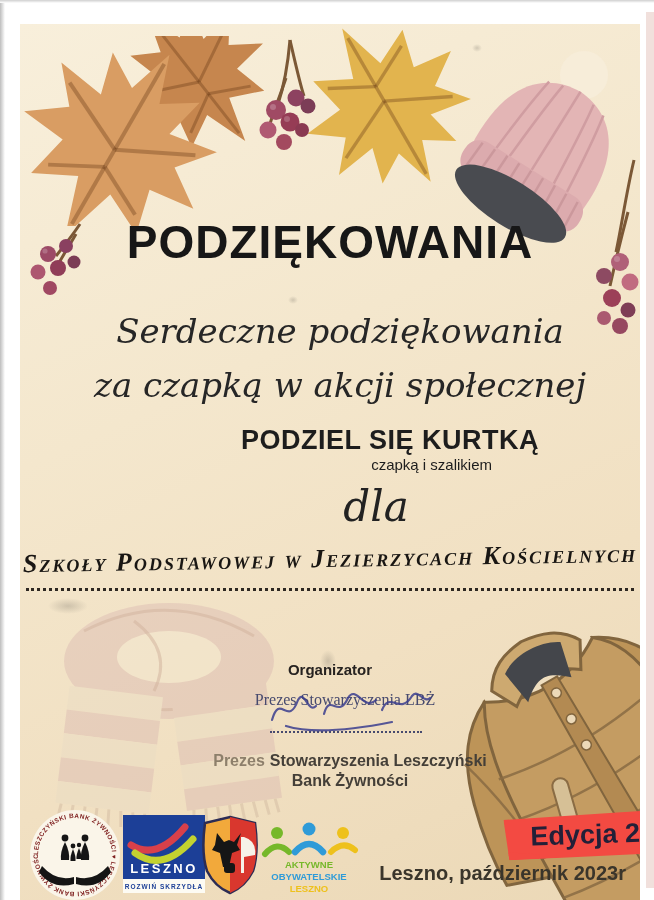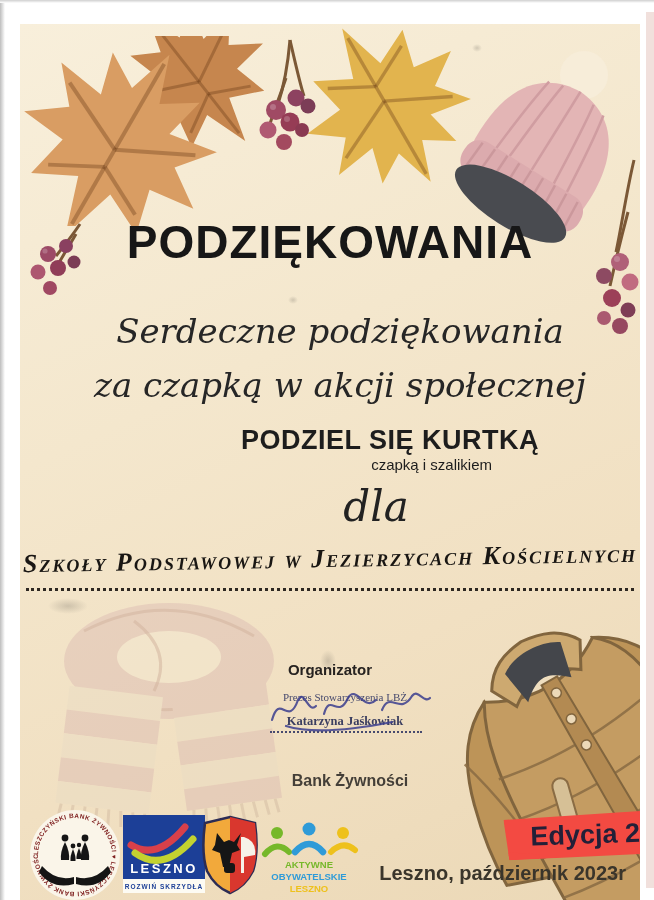--- a/index.html
+++ b/index.html
@@ -50,21 +50,21 @@
     left:2px;top:520px;width:616px;text-align:center;
     font-family:"Liberation Serif", serif;font-style:italic;font-weight:700;
     font-variant:small-caps;font-size:26px;letter-spacing:2px;color:#191613;
     transform:rotate(-1deg);z-index:4;
   }
   .dotline-recipient{left:6px;top:534px;width:608px;height:30px;
     border-bottom:3px dotted #2e2822;z-index:3;}
   .organizer-heading{left:210px;top:637px;width:200px;text-align:center;
     font-weight:700;font-size:15px;color:#262220;}
   .stamp-role{left:175px;top:667px;width:300px;text-align:center;
-    font-family:"Liberation Serif", serif;font-size:11px;color:#474a6e;}
+    font-family:"Liberation Serif", serif;font-size:16px;color:#474a6e;}
   .stamp-name{left:175px;top:690px;width:300px;text-align:center;
     font-family:"Liberation Serif", serif;font-weight:700;font-size:12.5px;color:#3b3e60;}
   .dotline-stamp{left:250px;top:689px;width:152px;height:18px;
     border-bottom:2px dotted #474a6e;}
   .org-line{left:130px;width:400px;text-align:center;
     font-weight:600;font-size:16px;color:#443f38;}
   .org-line.l1{top:728px;}
   .org-line.l2{top:748px;}
   .org-prefix{color:#8d7f6b;margin-right:5px;}
   .badge{
@@ -265,30 +265,32 @@
       <path d="M 146,80 L 164,80 L 168,330 L 144,330 Z" fill="#b38a52" stroke="#81653e" stroke-width="2"></path>
       <rect x="98" y="168" width="16" height="64" rx="8" fill="#d6c096" stroke="#8a6c44" stroke-width="2" transform="rotate(14 106 200)"></rect>
       <circle cx="155" cy="94" r="5" fill="#ecd9b8" stroke="#81653e" stroke-width="1.5"></circle>
       <circle cx="155" cy="124" r="5" fill="#ecd9b8" stroke="#81653e" stroke-width="1.5"></circle>
       <circle cx="155" cy="154" r="5" fill="#ecd9b8" stroke="#81653e" stroke-width="1.5"></circle>
     </g>
   </svg>
 
   <div class="abs organizer-heading">Organizator</div>
   <div class="abs stamp-role">Prezes Stowarzyszenia LBŻ</div>
-  <div class="abs stamp-name">Katarzyna Jaśkowiak</div>
   <div class="abs dotline-stamp"></div>
   <svg style="left:242px;top:660px" width="175" height="52" viewBox="0 0 175 52">
     <g stroke="#3c3f8f" stroke-width="2.2" fill="none" opacity="0.85" stroke-linecap="round">
       <path d="M10,36 C18,8 26,44 36,16 C42,4 46,30 54,22"></path>
       <path d="M62,30 C68,8 76,36 86,14 C94,0 102,28 114,16"></path>
       <path d="M120,26 C128,6 138,32 150,12 C156,4 162,20 168,14"></path>
       <path d="M24,42 C50,50 90,46 130,38"></path>
     </g>
   </svg>
+  <div class="abs org-line l1">
+    <span class="org-prefix">Prezes</span><span>Stowarzyszenia Leszczyński</span>
+  </div>
   <div class="abs org-line l2">Bank Żywności</div>
 
   <svg style="left:8px;top:784px" width="94" height="94" viewBox="0 0 94 94">
     <circle cx="47" cy="47" r="45" fill="#faf5e9"></circle>
     <defs>
         <path id="lbzRing" d="M 47,47 m -37,0 a 37,37 0 1,1 74,0 a 37,37 0 1,1 -74,0" fill="none"></path>
       </defs>
     <text font-size="6.4" font-weight="bold" fill="#7d1d1d" letter-spacing="0.5">
       <textPath href="#lbzRing">LESZCZYŃSKI BANK ŻYWNOŚCI ♥ LESZCZYŃSKI BANK ŻYWNOŚCI ♥</textPath>
     </text>

